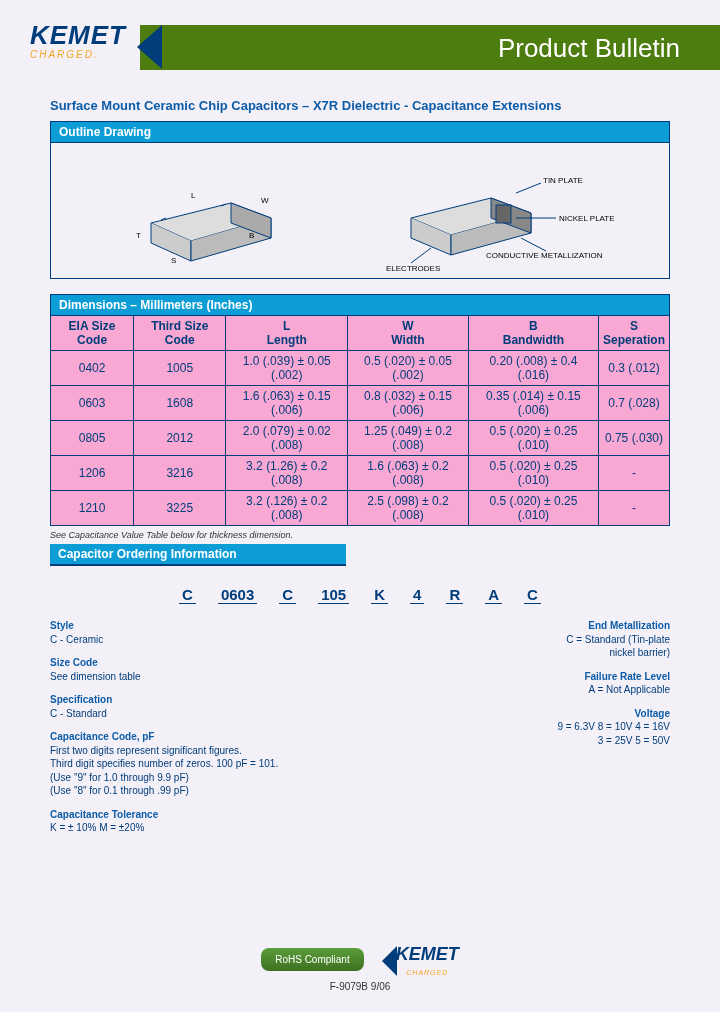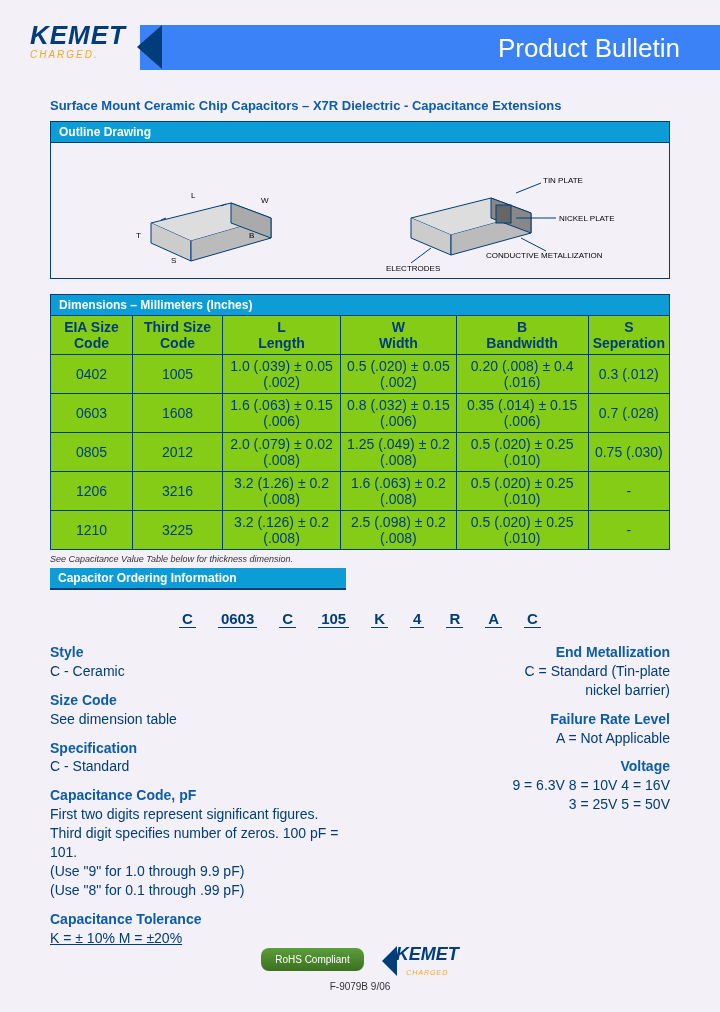--- a/index.html
+++ b/index.html
@@ -1,38 +1,38 @@
 <!DOCTYPE html>
 <html><head>
 <meta charset="utf-8">
 <style>
 body{margin:0;background:#eee;font-family:Arial,sans-serif;font-size:11px;color:#000}
 .page{width:720px;height:1012px;background:#f3f0f8;margin:0 auto;position:relative}
 .header{position:relative;height:80px}
 .logo{position:absolute;left:30px;top:20px}
 .logo-kemet{font:italic bold 26px Arial;color:#003d7a;letter-spacing:1px}
 .logo-charged{font:italic 10px Arial;color:#f5a623;letter-spacing:2px;margin-top:-2px}
-.banner{position:absolute;left:140px;right:0;top:25px;height:45px;background:#3b82f6}
+.banner{position:absolute;left:140px;right:0;top:25px;height:45px;background:#4d7c0f}
 .banner::before{content:"";position:absolute;left:-25px;top:0;border:22px solid transparent;border-right:25px solid #003d7a}
 .banner-text{color:#fff;font:26px Arial;text-align:right;padding:8px 40px 0 0}
 .content{padding:10px 50px}
 .main-title{color:#0d5ca8;font:bold 13px Arial;margin:8px 0}
 .section-hdr{background:#0d9dd6;color:#fff;font:bold 12px Arial;padding:3px 8px;border:1px solid #003d7a;border-bottom:none}
 .outline-box{border:1px solid #003d7a;background:#f3f0f8;height:135px;position:relative;font-size:8px;color:#003d7a}
 .chip-draw{position:absolute}
 .chip1{left:70px;top:20px;width:180px}
 .chip2{left:340px;top:20px;width:220px}
-table.dim{width:100%;border-collapse:collapse;font-size:14px;background:#84cc16}
+table.dim{width:100%;border-collapse:collapse;font-size:12px;background:#f9a8d4}
 table.dim th,table.dim td{border:1px solid #003d7a;padding:3px 4px;text-align:center;color:#003d7a}
 table.dim th{font-weight:bold}
 .footnote{font:italic 9px Arial;color:#333;margin:4px 0}
 .ordering-strip{background:#0d9dd6;color:#fff;font:bold 12px Arial;padding:3px 8px;border-bottom:2px solid #003d7a;width:280px;}
 .parts-row{display:flex;justify-content:center;gap:22px;margin:20px 0 15px;font:bold 15px Arial;color:#003d7a}
 .parts-row span{border-bottom:1.5px solid #003d7a;padding:0 3px}
-.defs{display:flex;font-size:14px;color:#003d7a;line-height:1.35}
+.defs{display:flex;font-size:10px;color:#003d7a;line-height:1.35}
 .defs-left{flex:0 0 290px}
 .defs-right{flex:1;text-align:right}
 .def-title{color:#0d5ca8;font-weight:bold}
 .def-block{margin-bottom:10px}
 .footer{position:absolute;bottom:20px;left:0;right:0;text-align:center}
 .rohs-badge{display:inline-block;background:linear-gradient(#5a9e3a,#3d7020);color:#fff;font:10px Arial;padding:6px 14px;border-radius:8px}
 .footer-logo{display:inline-block;vertical-align:middle;margin-left:-4px}
 .footer-logo .fl-kemet{font:italic bold 18px Arial;color:#003d7a}
 .footer-logo .fl-charged{font:italic 7px Arial;color:#f5a623;letter-spacing:1px}
 .footer-arrow{display:inline-block;width:0;height:0;border:15px solid transparent;border-right:15px solid #003d7a;vertical-align:middle}
@@ -178,21 +178,21 @@
           </div>
           <div class="def-block">
             <div class="def-title">Capacitance Code, pF</div>
             <div style="white-space: pre-line;">First two digits represent significant figures.
 Third digit specifies number of zeros. 100 pF = 101.
 (Use "9" for 1.0 through 9.9 pF)
 (Use "8" for 0.1 through .99 pF)</div>
           </div>
           <div class="def-block">
             <div class="def-title">Capacitance Tolerance</div>
-            <div style="white-space: pre-line; text-decoration: underline;">K = ± 10%     M = ±20%</div>
+            <div style="white-space: pre-line;">K = ± 10%     M = ±20%</div>
           </div>
         </div>
    <div class="defs-right" id="defs-right">
           <div class="def-block">
             <div class="def-title">End Metallization</div>
             <div style="white-space: pre-line;">C = Standard (Tin-plate
 nickel barrier)</div>
           </div>
           <div class="def-block">
             <div class="def-title">Failure Rate Level</div>

